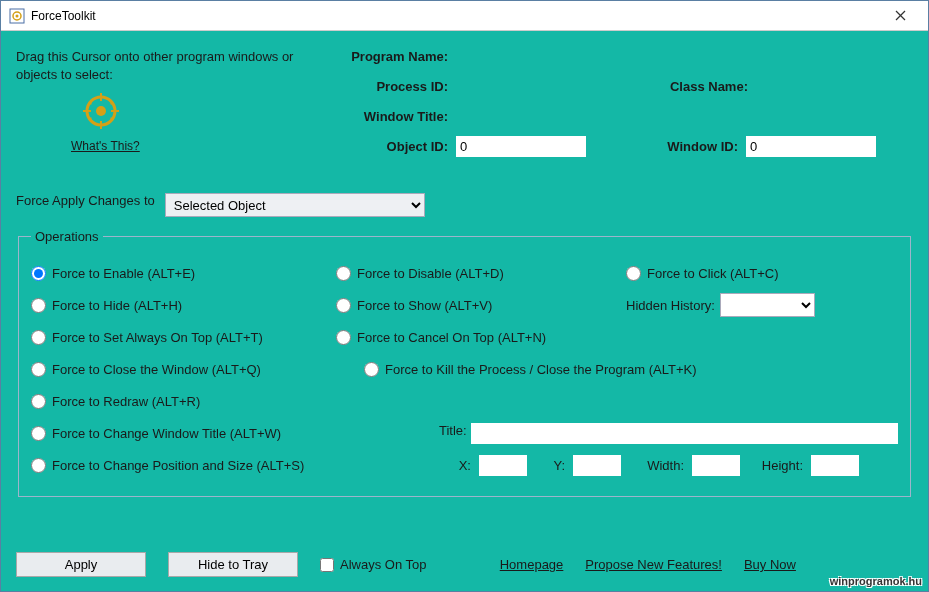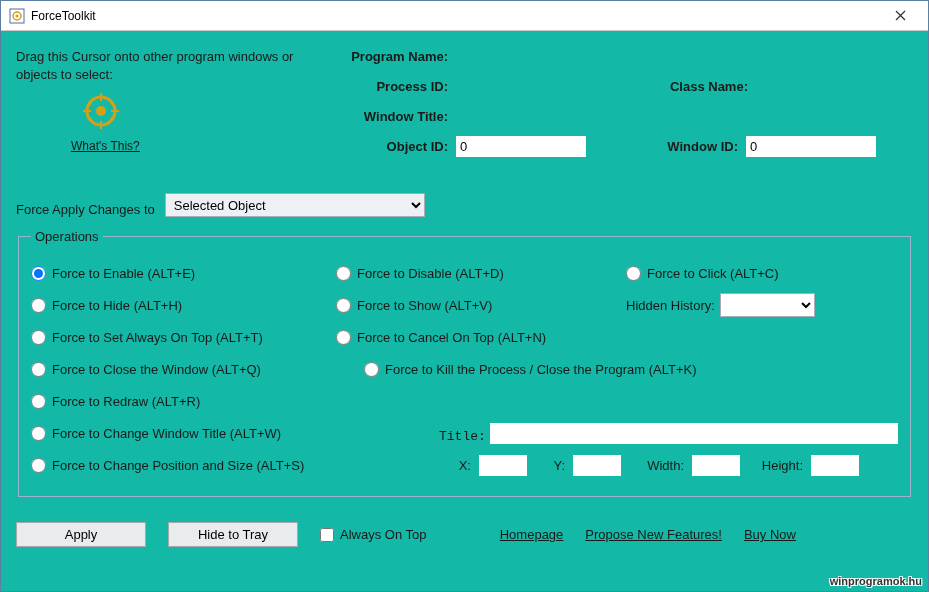--- a/index.html
+++ b/index.html
@@ -104,21 +104,21 @@
     height: 21px;
     padding: 2px 4px;
     font-family: inherit;
     font-size: 13px;
     width: 130px;
   }
 
   .apply-to-row {
     margin-top: 28px;
     display: flex;
-    align-items: flex-end;
+    align-items: flex-start;
     gap: 10px;
   }
   select.combo {
     height: 24px;
     border: 1px solid #aab;
     background: #eef0f3;
     font-family: inherit;
     font-size: 13px;
     padding: 1px 4px;
     width: 260px;
@@ -139,35 +139,35 @@
     margin: 6px 0;
     min-height: 26px;
   }
   .op-col1 { width: 305px; display: flex; align-items: center; gap: 5px; }
   .op-col2 { width: 290px; display: flex; align-items: center; gap: 5px; }
   .op-col3 { flex: 1; display: flex; align-items: center; gap: 5px; }
   label.radio { display: inline-flex; align-items: center; gap: 6px; cursor: default; }
   input[type=radio] { width: 15px; height: 15px; margin: 0; }
   .inline-label { margin-left: 8px; margin-right: 4px; }
   .title-field {
-    display: flex; align-items: flex-end; flex: 1; font-family: Liberation Mono, monospace;
+    display: flex; align-items: flex-start; flex: 1;
   }
   .title-input {
     background: #fff; border: none; height: 21px; flex: 1;
     padding: 2px 4px; font-family: inherit; font-size: 13px;
   }
   .small-input {
     background: #fff; border: none; height: 21px; width: 48px;
     padding: 2px 4px; font-family: inherit; font-size: 13px;
   }
 
   .bottom-bar {
     position: absolute;
     left: 15px; right: 15px;
-    bottom: 44px;
+    bottom: 14px;
     display: flex;
     align-items: center;
     gap: 22px;
   }
   button.btn {
     height: 25px;
     width: 130px;
     background: #e9ecef;
     border: 1px solid #a8a8a8;
     font-family: inherit;

